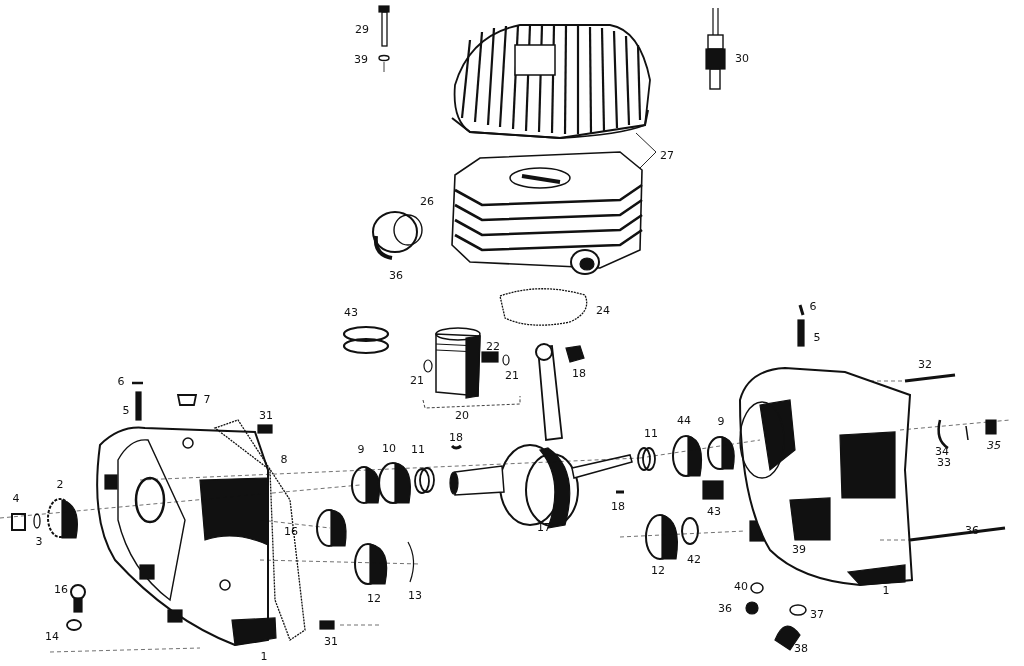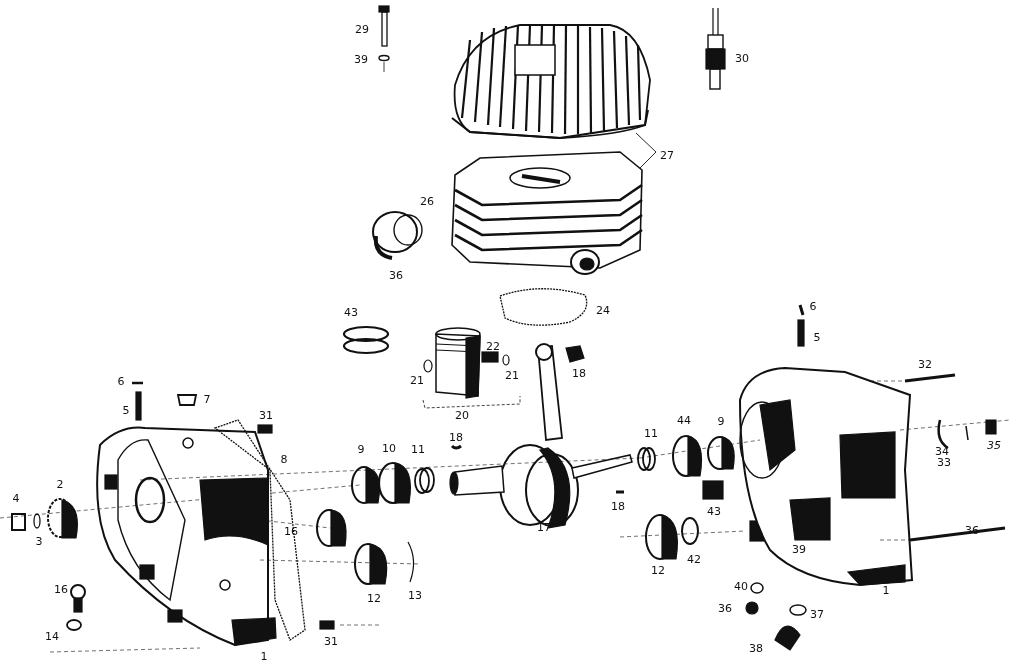--- a/index.html
+++ b/index.html
@@ -255,21 +255,21 @@
       <span class="lbl" style="left: 362px; top: 29px;">29</span>
       <span class="lbl" style="left: 742px; top: 58px;">30</span>
       <span class="lbl" style="left: 266px; top: 415px;">31</span>
       <span class="lbl" style="left: 331px; top: 641px;">31</span>
       <span class="lbl" style="left: 925px; top: 364px;">32</span>
       <span class="lbl" style="left: 944px; top: 462px; text-align: right;">33</span>
       <span class="lbl" style="left: 942px; top: 451px; text-align: center;">34</span>
       <span class="lbl" style="left: 994px; top: 445px; font-style: italic;">35</span>
       <span class="lbl" style="left: 972px; top: 530px;">36</span>
       <span class="lbl" style="left: 817px; top: 614px;">37</span>
-      <span class="lbl" style="left: 756px; top: 648px;">38</span>
+      <span class="lbl" style="left: 801px; top: 648px;">38</span>
       <span class="lbl" style="left: 759px; top: 549px; margin-left: 40px;">39</span>
       <span class="lbl" style="left: 741px; top: 586px;">40</span>
       <span class="lbl" style="left: 725px; top: 608px;">36</span>
       <span class="lbl" style="left: 694px; top: 559px;">42</span>
       <span class="lbl" style="left: 714px; top: 511px;">43</span>
       <span class="lbl" style="left: 684px; top: 420px;">44</span>
     </div>
 </div>
 
 </body></html>

